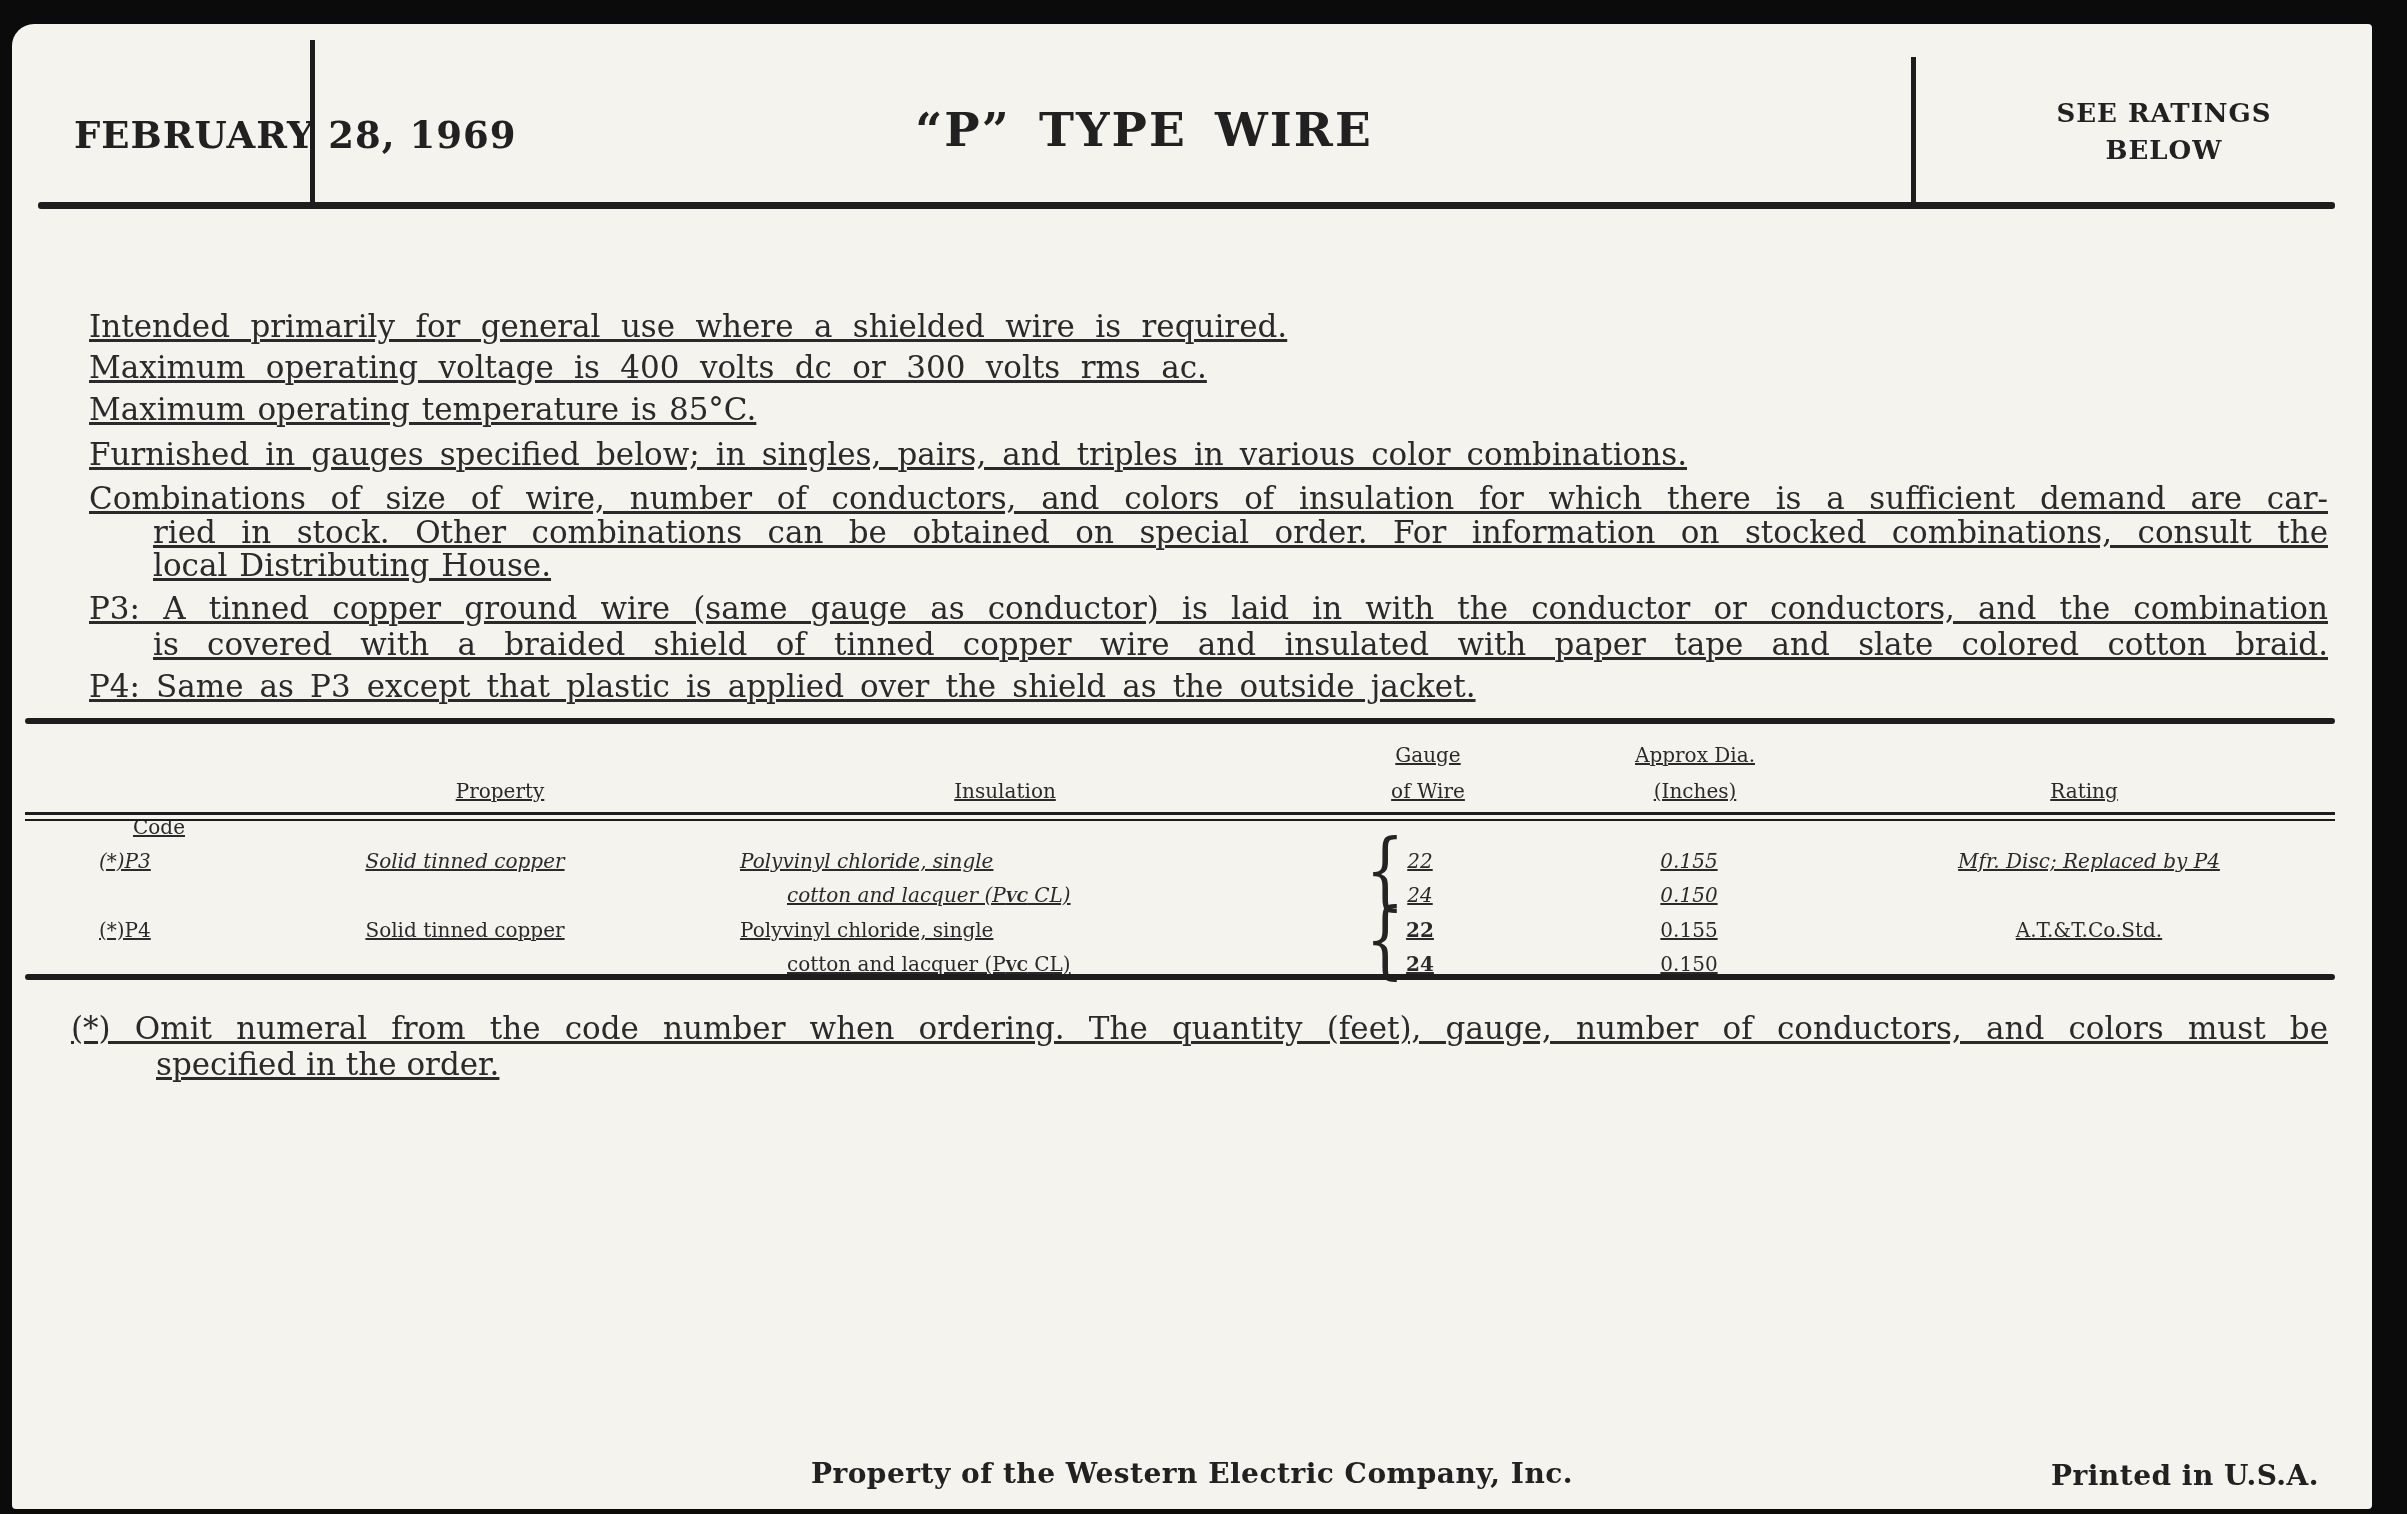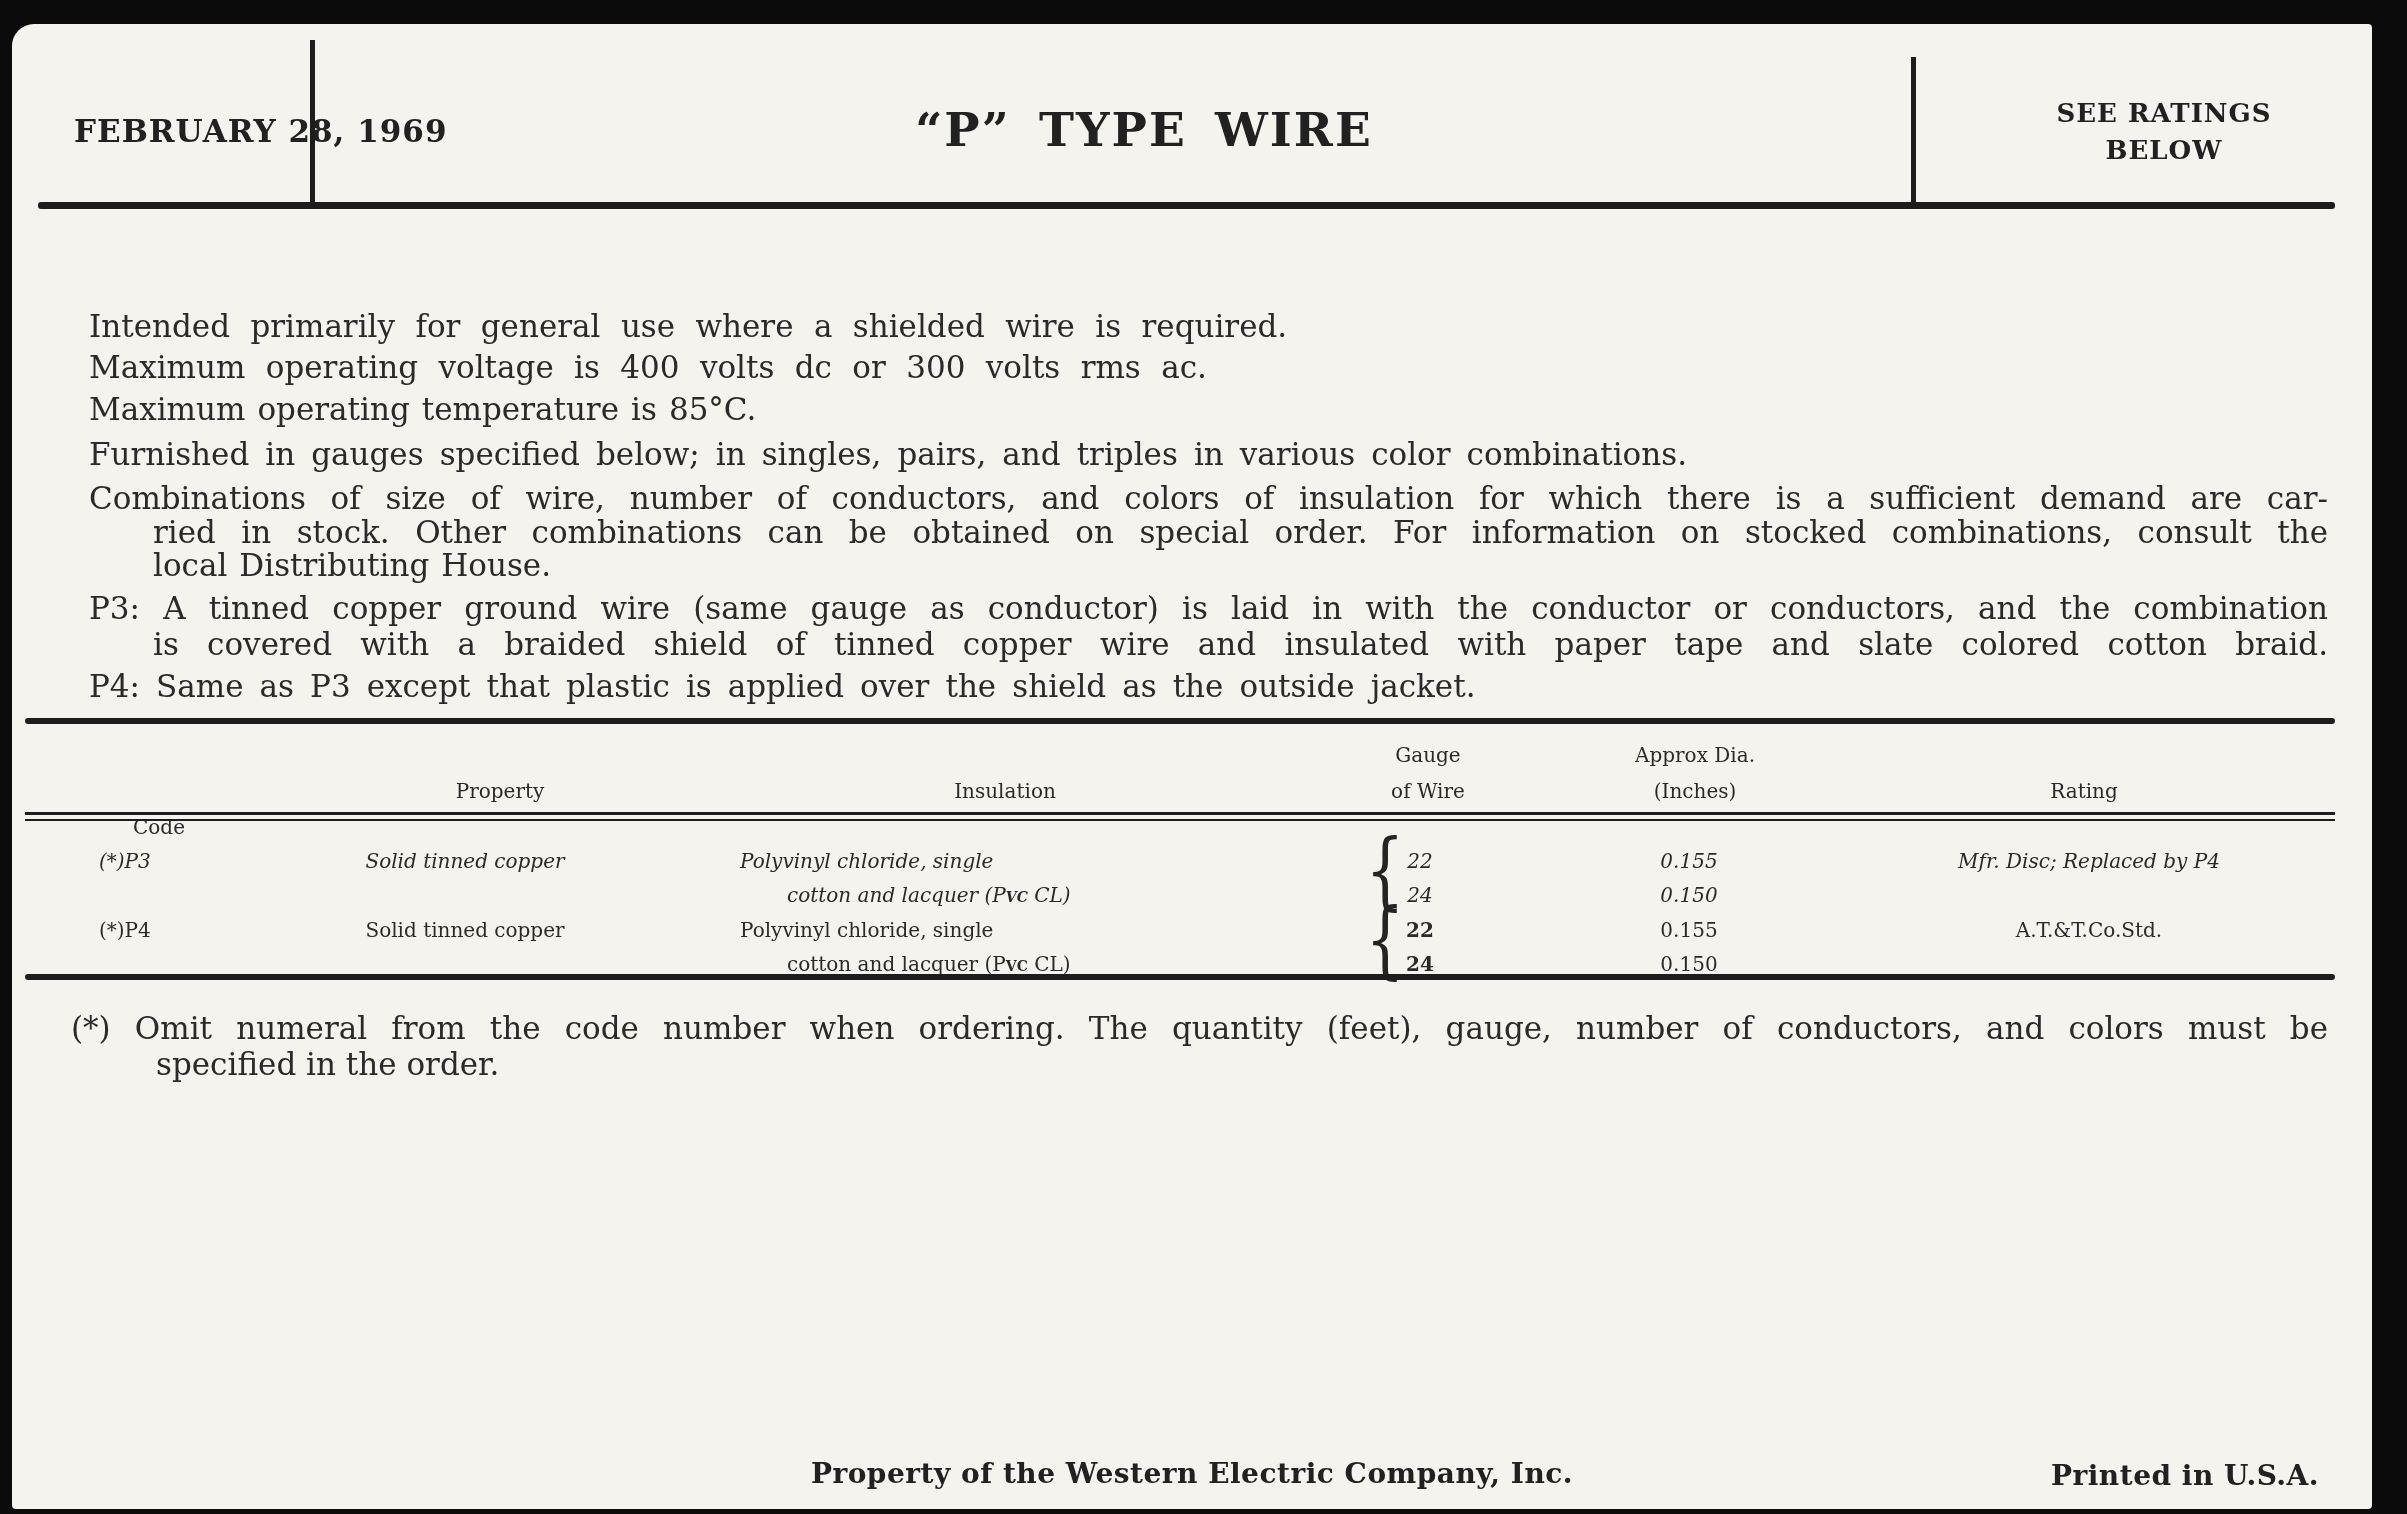--- a/index.html
+++ b/index.html
@@ -10,30 +10,30 @@
     overflow:hidden;
     font-family:"DejaVu Serif","Liberation Serif",serif;
   }
   .abs{position:absolute;}
   .paper{
     left:12px;top:24px;width:2360px;height:1485px;
     background:#f4f3ee;
     border-radius:22px 4px 4px 4px;
   }
   .ink{color:#212121;}
-  .soft{color:#2a2a2a;}
+  .soft{color:#2a2a2a;text-decoration:underline;}
   .bold{font-weight:bold;}
   .ital{font-style:italic;}
   .ctr{transform:translateX(-50%);text-align:center;white-space:nowrap;}
   .nw{white-space:nowrap;}
   .just{text-align:justify;text-align-last:justify;-moz-text-align-last:justify;}
   .rule{background:#1d1d1d;border-radius:3px;}
   .dblrule{border-top:3px solid #1d1d1d;border-bottom:2px solid #1d1d1d;height:4px;background:transparent;}
   .vdiv{width:5px;background:#1d1d1d;}
-  .hdr-date{font-size:31px;letter-spacing:1px;}
+  .hdr-date{font-size:37px;letter-spacing:1px;}
   .hdr-title{font-size:47px;letter-spacing:2px;word-spacing:10px;}
   .hdr-ratings{font-size:26px;line-height:37px;letter-spacing:1px;}
   .body-line{font-size:31px;line-height:35px;}
   .ws3{word-spacing:0.34em;}
   .ws2{word-spacing:0.2em;}
   .ws1{word-spacing:0.07em;}
   .tbl{font-size:20px;line-height:35px;}
   .brace{font-size:85px;line-height:65px;font-weight:300;transform:scaleX(0.72);transform-origin:center top;color:#242424;}
   .fn{font-size:31px;}
   .foot{font-size:28px;letter-spacing:0.5px;}

